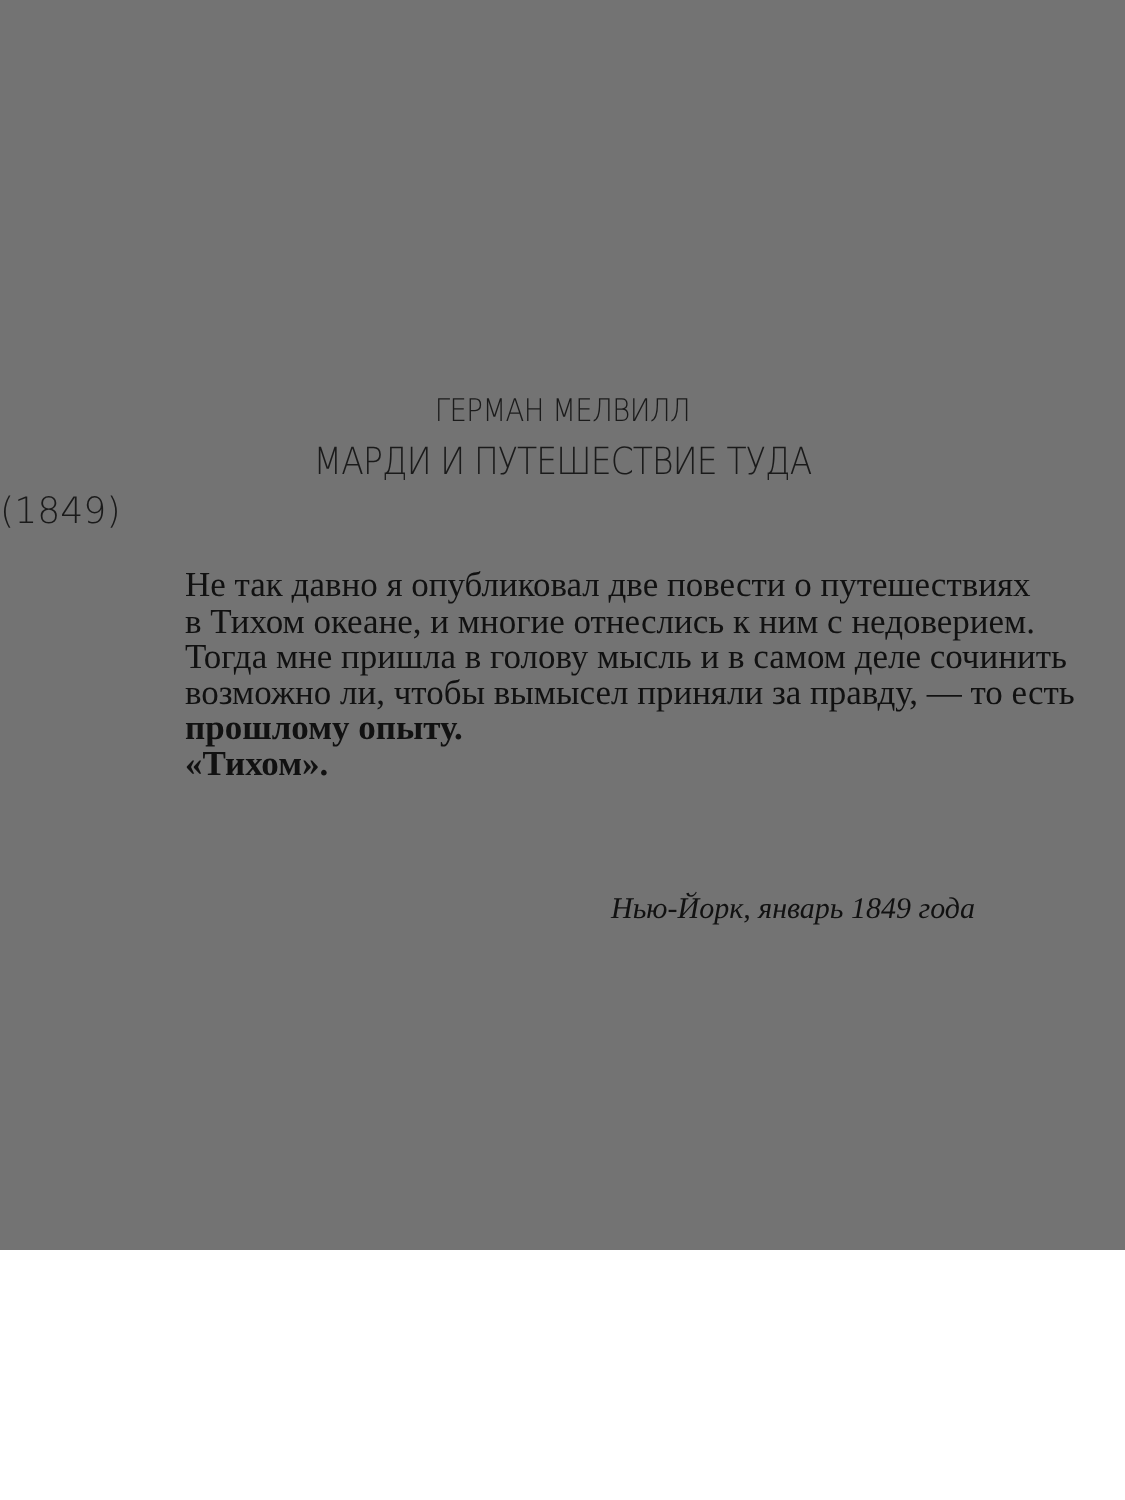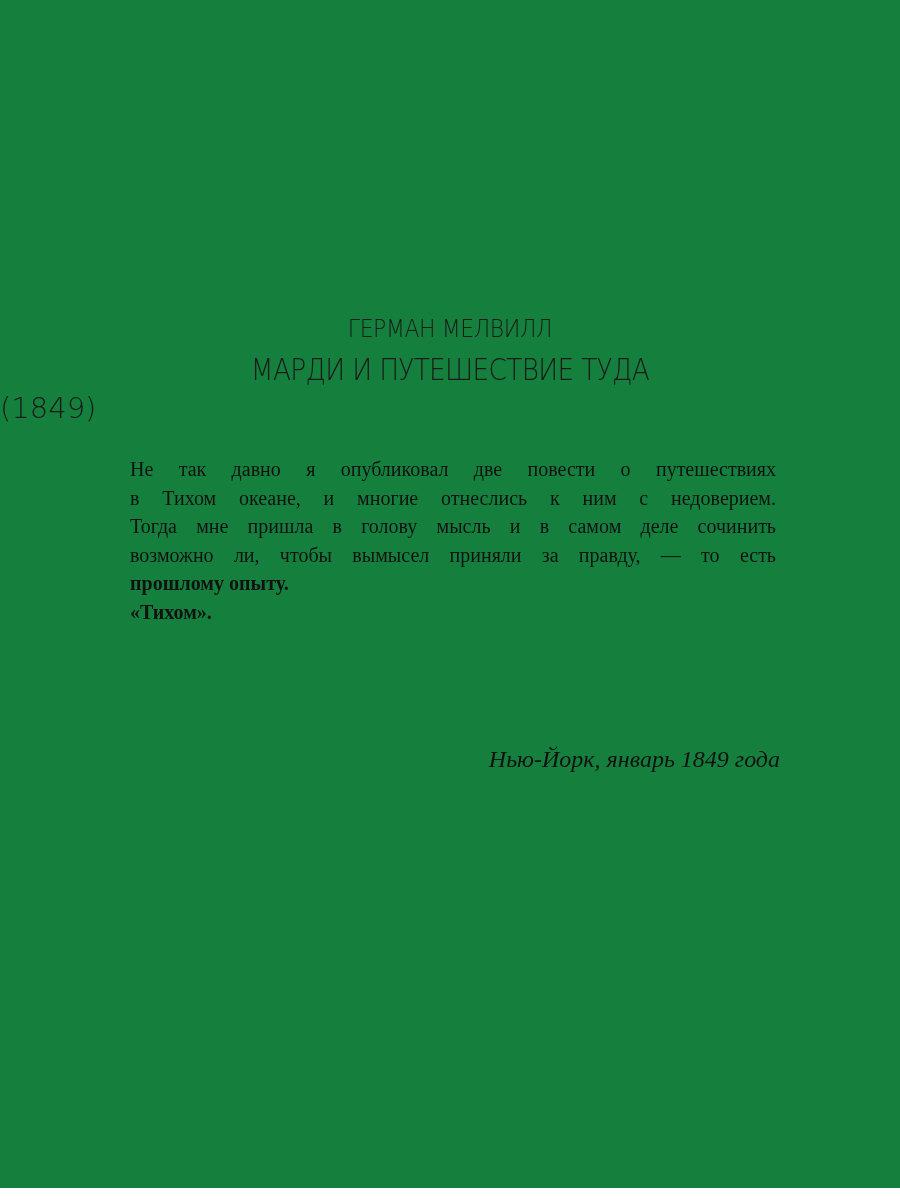--- a/index.html
+++ b/index.html
@@ -10,22 +10,22 @@
     body {
       width: 900px;
       height: 1200px;
       position: relative;
       overflow: hidden;
       color: #111111;
     }
     .page {
       position: absolute;
       left: 0; top: 0;
-      width: 900px; height: 1188px;
-      background: #15803d;
+      width: 900px; height: 1000px;
+      background: #737373;
     }
     .author {
       position: absolute;
       left: 0; width: 900px;
       top: 312px;
       text-align: center;
       font-family: "DejaVu Sans", sans-serif;
       font-weight: 200;
       font-size: 25px;
       letter-spacing: -0.5px;
@@ -54,25 +54,25 @@
       top: 390px;
       text-align: left;
       font-family: "DejaVu Sans", sans-serif;
       font-weight: 200;
       font-size: 29px;
       line-height: 36px;
       color: #1a1a1a;
     }
     .body-text {
       position: absolute;
-      left: 130px;
+      left: 148px;
       width: 646px;
       top: 455px;
       font-family: "Liberation Serif", "DejaVu Serif", serif;
-      font-size: 20px;
+      font-size: 28px;
       line-height: 28.6px;
       color: #111111;
     }
     .line {
       display: block;
       white-space: nowrap;
       text-align: justify;
       text-align-last: justify;
       height: 28.6px;
     }
@@ -86,21 +86,20 @@
     .signature {
       position: absolute;
       right: 120px;
       top: 712px;
       font-family: "Liberation Serif", "DejaVu Serif", serif;
       font-style: italic;
       font-size: 24px;
       line-height: 30px;
       color: #111111;
       text-align: right;
-      margin-top: 32px;
     }
   </style>
 </head>
 <body>
 
 <div class="page">
 
   <div class="author">ГЕРМАН МЕЛВИЛЛ</div>
   <div class="title">МАРДИ И ПУТЕШЕСТВИЕ ТУДА</div>
   <div class="year">(1849)</div>

